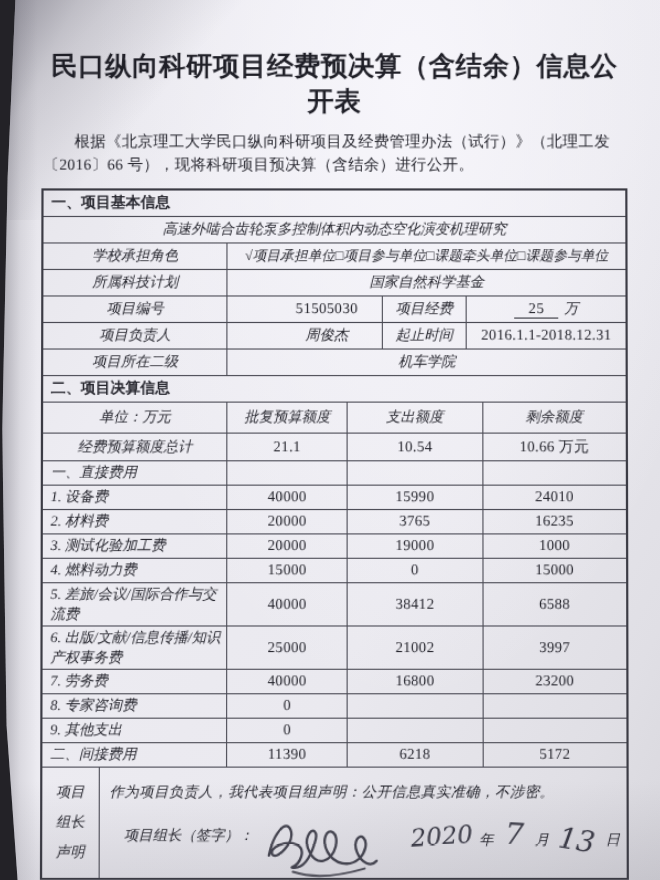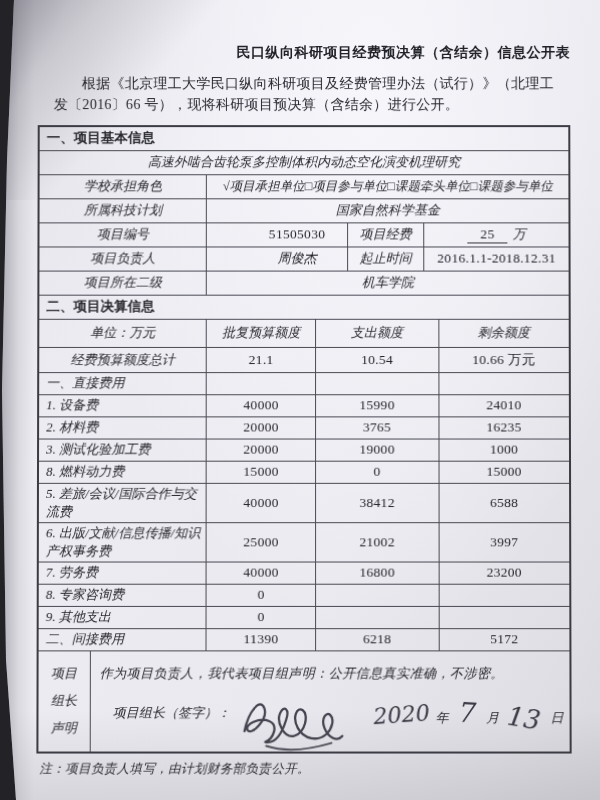--- a/index.html
+++ b/index.html
@@ -30,25 +30,25 @@
     background:linear-gradient(to bottom, rgba(105,103,115,0), rgba(105,103,115,.16));
   }
   
   .doc{
     position:absolute;inset:0;
     padding:0 30px 0 38px;
     transform:perspective(1500px) rotateX(.7deg);
     transform-origin:50% 0;
   }
   .title{
-    margin:44px 0 0 0;text-align:right;
-    font-size:14px;font-weight:700;letter-spacing:.5px;color:#1f1f27;
+    margin:44px 0 0 0;text-align:center;
+    font-size:24px;font-weight:700;letter-spacing:.5px;color:#1f1f27;
   }
   .intro{
-    margin:11px 2px 0 16px;text-indent:2em;
+    margin:11px 2px 0 2px;text-indent:2em;
     font-size:14px;line-height:1.52;letter-spacing:.3px;color:#26262e;
   }
   
   .tbl{
     margin-top:9px;
     border:2px solid #3b3b44;
     font-size:13px;
   }
   .r{display:flex;align-items:stretch;border-top:1px solid #4a4a54;}
   .r:first-child{border-top:none;justify-content:flex-end;}
@@ -196,21 +196,21 @@
       </div>
 
       <div class="r">
         <div class="c w-label ta-l kai">3. 测试化验加工费</div>
         <div class="c w-c2 num">20000</div>
         <div class="c w-c3 num">19000</div>
         <div class="c w-c4 num">1000</div>
       </div>
 
       <div class="r">
-        <div class="c w-label ta-l kai">8. 燃料动力费</div>
+        <div class="c w-label ta-l kai">4. 燃料动力费</div>
         <div class="c w-c2 num">15000</div>
         <div class="c w-c3 num">0</div>
         <div class="c w-c4 num">15000</div>
       </div>
 
       <div class="r tall">
         <div class="c w-label ta-l kai">5. 差旅/会议/国际合作与交流费</div>
         <div class="c w-c2 num">40000</div>
         <div class="c w-c3 num">38412</div>
         <div class="c w-c4 num">6588</div>

